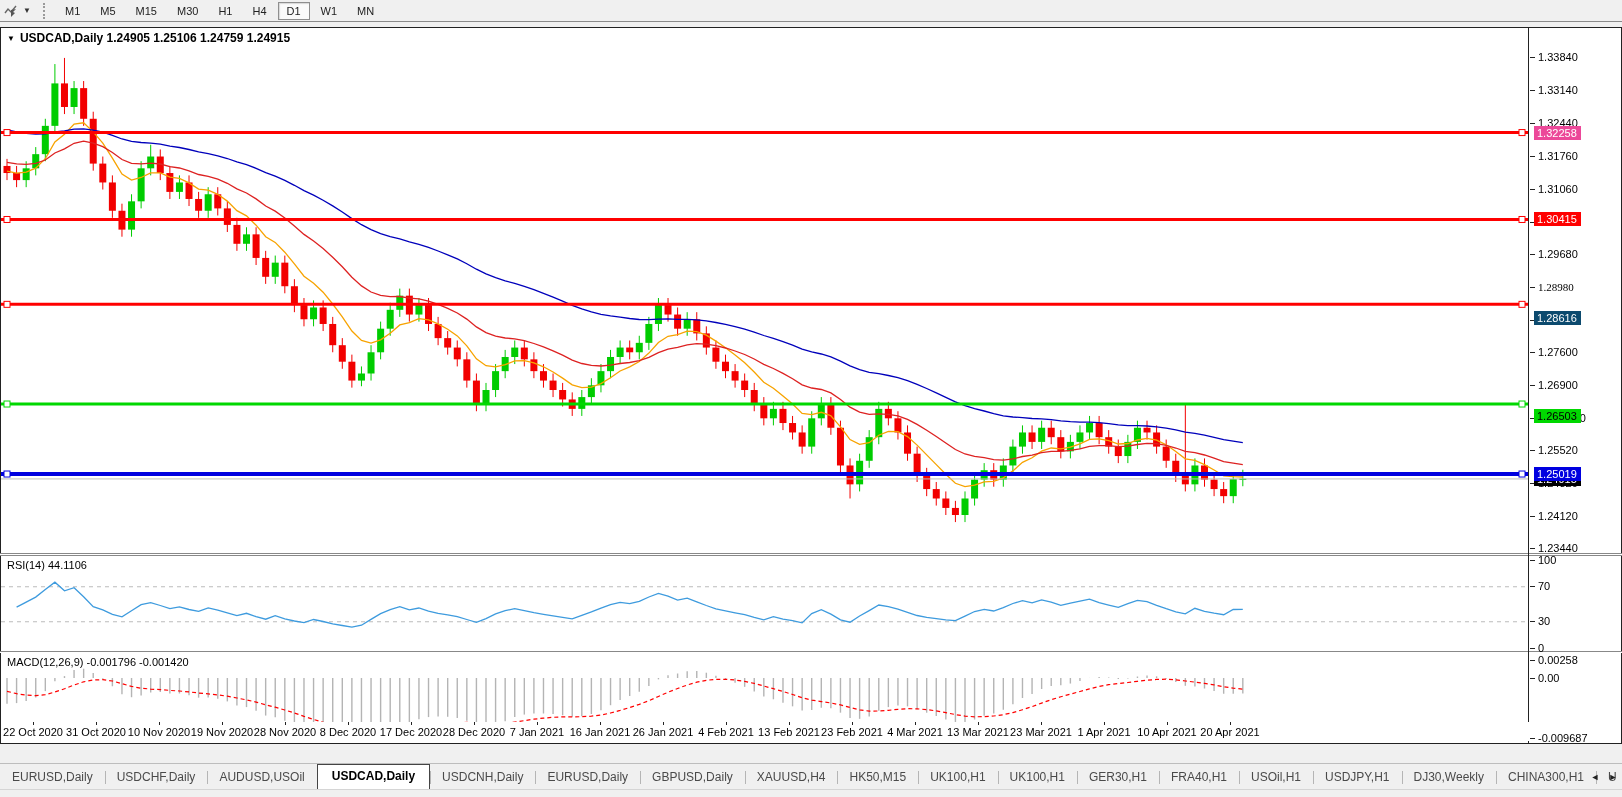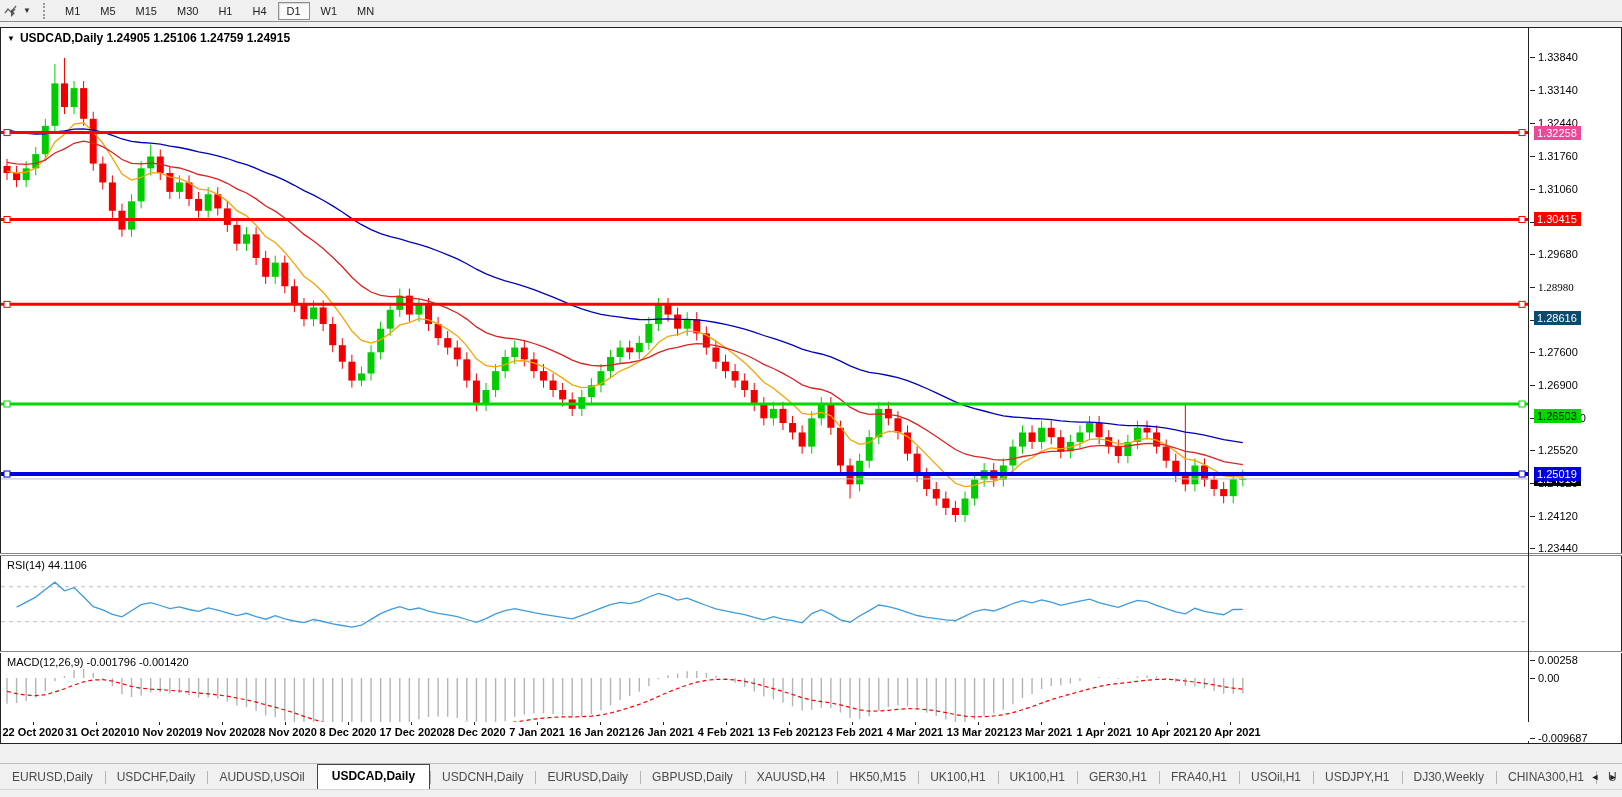--- a/index.html
+++ b/index.html
@@ -31,21 +31,21 @@
   #chart-title{font-size:12px;font-weight:700;display:flex;align-items:center;gap:5px;}
   #chart-title .dd{font-size:8px;font-weight:400;}
   
   .axcol{position:absolute;left:1529px;width:92px;z-index:4;}
   .tick{position:absolute;left:0;width:5px;height:1px;background:#222;}
   .axlbl{position:absolute;left:8px;font-size:11px;color:#000;white-space:nowrap;line-height:13px;}
   .boxlbl{position:absolute;left:4px;font-size:11px;height:14px;line-height:14px;padding:0 4px 0 3px;
           white-space:nowrap;z-index:6;}
   
   #time-axis{position:absolute;left:0;top:722px;width:1622px;height:19px;background:#fff;
-             border-left:1px solid #222;border-right:1px solid #222;font-weight:bold;}
+             border-left:1px solid #222;border-right:1px solid #222;}
   .dlbl{position:absolute;top:4px;font-size:11px;color:#000;white-space:nowrap;transform:translateX(-50%);}
   .dtick{position:absolute;top:0;width:1px;height:3px;background:#222;}
   
   #tabbar{position:absolute;left:0;top:763px;width:1622px;height:26px;background:#f0f0f0;
           border-top:1px solid #bdbdbd;display:flex;align-items:flex-end;overflow:hidden;padding-right:34px;}
   .tab{font-size:12px;color:#4a4a4a;padding:4px 12px 5px 12px;white-space:nowrap;position:relative;flex:0 0 auto;}
   .tab:not(.active):not(:first-child)::before{content:"";position:absolute;left:0;top:5px;bottom:5px;width:1px;background:#b5b5b5;}
   .tab.active{background:#fff;color:#000;font-weight:700;border:1px solid #444;border-bottom:none;
               padding:4px 14px 6px 14px;z-index:2;}
   .tab.active::before{display:none;}
@@ -410,20 +410,30 @@
     </div>
     <div id="sep1" class="psep"></div>
 
     <div id="rsi-pane" class="pane">
       <svg id="rsi-svg" width="1622" height="95">
           <line x1="0" y1="30.75" x2="1528" y2="30.75" stroke="#BBBBBB" stroke-width="1" stroke-dasharray="4 4"></line>
           <line x1="0" y1="65.75" x2="1528" y2="65.75" stroke="#BBBBBB" stroke-width="1" stroke-dasharray="4 4"></line>
           <polyline points="15.6,51.2 25.2,46.2 34.7,41.1 44.3,33.5 53.9,26.2 63.5,34.8 73.1,31.7 82.6,40.8 92.2,50.6 101.8,53.9 111.4,58.3 121.0,60.8 130.5,54.7 140.1,48.6 149.7,46.7 159.3,49.5 168.9,52.6 178.4,50.8 188.0,53.5 197.6,55.3 207.2,51.9 216.8,54.2 226.3,56.8 235.9,59.6 245.5,57.3 255.1,60.7 264.7,63.2 274.2,59.7 283.8,62.8 293.4,65.0 303.0,66.6 312.6,63.5 322.1,65.5 331.7,67.8 341.3,69.5 350.9,71.2 360.5,69.2 370.0,63.4 379.6,57.7 389.2,53.6 398.8,50.7 408.4,53.9 417.9,52.0 427.5,55.1 437.1,57.4 446.7,58.8 456.3,60.6 465.8,63.5 475.4,66.3 485.0,62.6 494.6,57.9 504.2,54.7 513.7,52.6 523.3,54.7 532.9,56.7 542.5,58.3 552.1,59.8 561.6,61.3 571.2,62.8 580.8,59.3 590.4,55.9 600.0,52.1 609.5,48.6 619.1,46.4 628.7,47.6 638.3,45.3 647.9,41.0 657.4,37.4 667.0,40.2 676.6,44.1 686.2,42.1 695.8,45.9 705.3,49.5 714.9,52.8 724.5,54.8 734.1,56.8 743.7,58.7 753.2,61.4 762.8,63.8 772.4,60.6 782.0,63.1 791.6,64.7 801.1,66.9 810.7,57.6 820.3,53.7 829.9,58.2 839.5,63.9 849.0,66.2 858.6,60.0 868.2,54.6 877.8,49.0 887.4,50.6 896.9,53.1 906.5,56.4 916.1,59.5 925.7,61.4 935.3,62.6 944.8,63.8 954.4,64.7 964.0,60.2 973.6,55.5 983.2,53.3 992.7,55.0 1002.3,51.6 1011.9,47.5 1021.5,44.6 1031.1,46.8 1040.6,43.9 1050.2,46.1 1059.8,49.4 1069.4,47.2 1079.0,45.1 1088.5,43.1 1098.1,46.7 1107.7,49.1 1117.3,51.3 1126.9,47.7 1136.4,44.3 1146.0,45.6 1155.6,49.3 1165.2,52.7 1174.8,55.8 1184.3,57.8 1193.9,52.3 1203.5,55.3 1213.1,57.2 1222.7,58.7 1232.2,53.5 1241.8,53.4" fill="none" stroke="#3E9BDE" stroke-width="1.3"></polyline>
         </svg>
       <div class="pane-label">RSI(14) 44.1106</div>
+      <div class="axcol" id="rsi-axis" style="top:0;height:95px;">
+          <div class="tick" style="top: 4px;"></div>
+          <div class="axlbl" style="top: -2px;">100</div>
+          <div class="tick" style="top: 30.25px;"></div>
+          <div class="axlbl" style="top: 24.25px;">70</div>
+          <div class="tick" style="top: 65.25px;"></div>
+          <div class="axlbl" style="top: 59.25px;">30</div>
+          <div class="tick" style="top: 91.5px;"></div>
+          <div class="axlbl" style="top: 85.5px;">0</div>
+        </div>
     </div>
     <div id="sep2" class="psep"></div>
 
     <div id="macd-pane" class="pane">
       <svg id="macd-svg" width="1622" height="90">
           <line x1="6" y1="25" x2="6" y2="50.72763532763558" stroke="#B4B4B4" stroke-width="1.4"></line>
           <line x1="15.58" y1="25" x2="15.58" y2="50.09455605068176" stroke="#B4B4B4" stroke-width="1.4"></line>
           <line x1="25.16" y1="25" x2="25.16" y2="47.95645056531113" stroke="#B4B4B4" stroke-width="1.4"></line>
           <line x1="34.74" y1="25" x2="34.74" y2="44.39233429540188" stroke="#B4B4B4" stroke-width="1.4"></line>
           <line x1="44.32" y1="25" x2="44.32" y2="38.12423939111014" stroke="#B4B4B4" stroke-width="1.4"></line>

